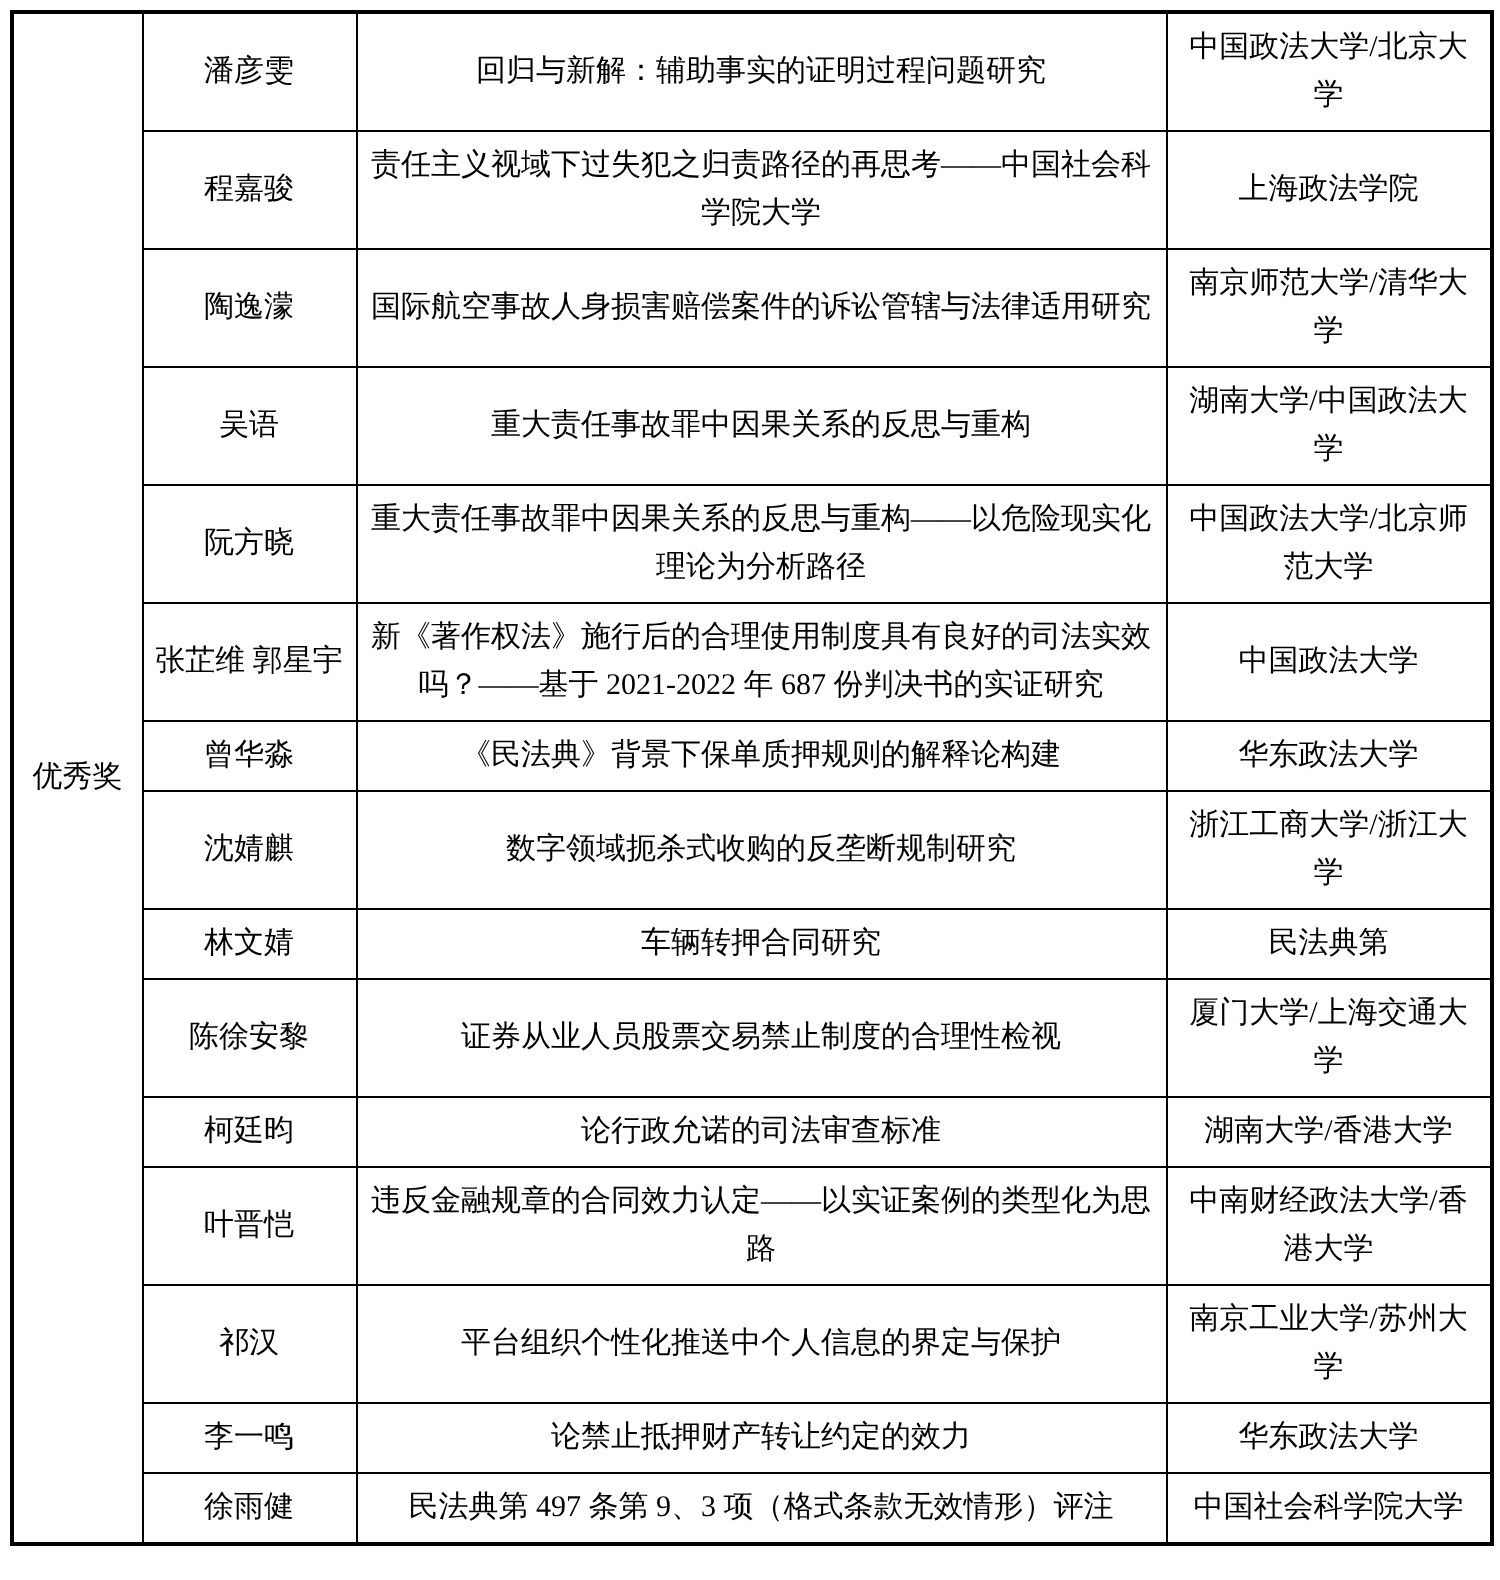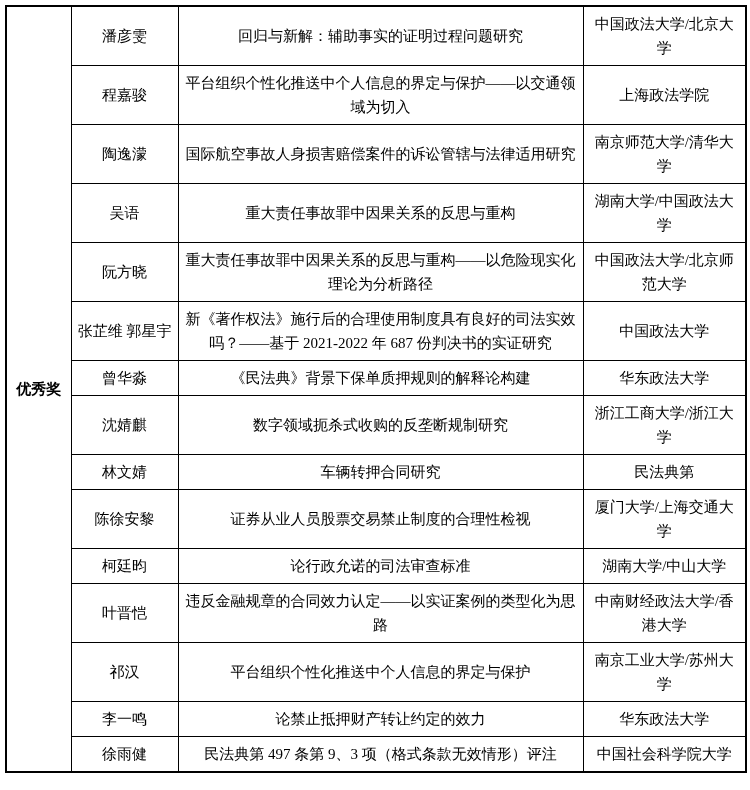--- a/index.html
+++ b/index.html
@@ -32,21 +32,21 @@
     font-family: "Liberation Serif", "DejaVu Serif", serif;
     font-size: 15px;
     line-height: 24px;
     color: #000000;
     padding: 5px 4px;
     word-wrap: break-word;
     overflow-wrap: break-word;
   }
   td.award {
     width: 65px;
-    font-weight: bold;
+    font-weight: normal;
   }
   td.name {
     padding: 5px 9px;
     margin-top: 18px;
   }
   td.title {
     padding: 5px 12px;
   }
   td.university {
     padding: 5px 4px;
@@ -65,21 +65,21 @@
     </colgroup>
     <tbody>
         <tr>
           <td class="award" rowspan="15">优秀奖</td>
           <td class="name">潘彦雯</td>
           <td class="title">回归与新解：辅助事实的证明过程问题研究</td>
           <td class="university">中国政法大学/北京大学</td>
         </tr>
         <tr>
           <td class="name">程嘉骏</td>
-          <td class="title">平台组织个性化推送中个人信息的界定与保护——以交通领域为切入</td>
+          <td class="title">责任主义视域下过失犯之归责路径的再思考——中国社会科学院大学</td>
           <td class="university">上海政法学院</td>
         </tr>
         <tr>
           <td class="name">陶逸濛</td>
           <td class="title">国际航空事故人身损害赔偿案件的诉讼管辖与法律适用研究</td>
           <td class="university">南京师范大学/清华大学</td>
         </tr>
         <tr>
           <td class="name">吴语</td>
           <td class="title">重大责任事故罪中因果关系的反思与重构</td>
@@ -111,21 +111,21 @@
           <td class="university">民法典第</td>
         </tr>
         <tr>
           <td class="name">陈徐安黎</td>
           <td class="title">证券从业人员股票交易禁止制度的合理性检视</td>
           <td class="university">厦门大学/上海交通大学</td>
         </tr>
         <tr>
           <td class="name">柯廷昀</td>
           <td class="title">论行政允诺的司法审查标准</td>
-          <td class="university">湖南大学/中山大学</td>
+          <td class="university">湖南大学/香港大学</td>
         </tr>
         <tr>
           <td class="name">叶晋恺</td>
           <td class="title">违反金融规章的合同效力认定——以实证案例的类型化为思路</td>
           <td class="university">中南财经政法大学/香港大学</td>
         </tr>
         <tr>
           <td class="name">祁汉</td>
           <td class="title">平台组织个性化推送中个人信息的界定与保护</td>
           <td class="university">南京工业大学/苏州大学</td>

